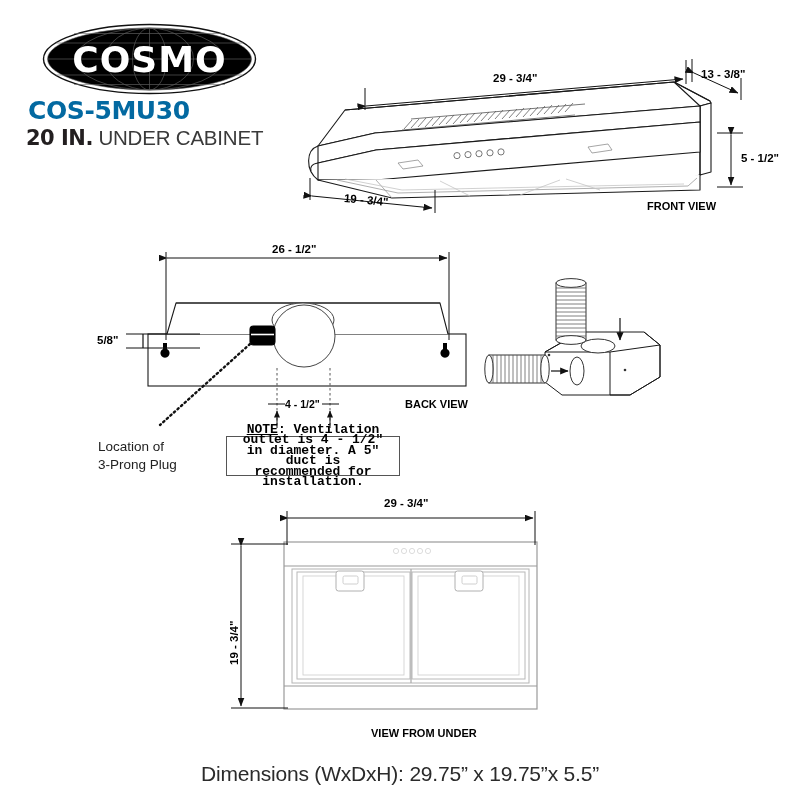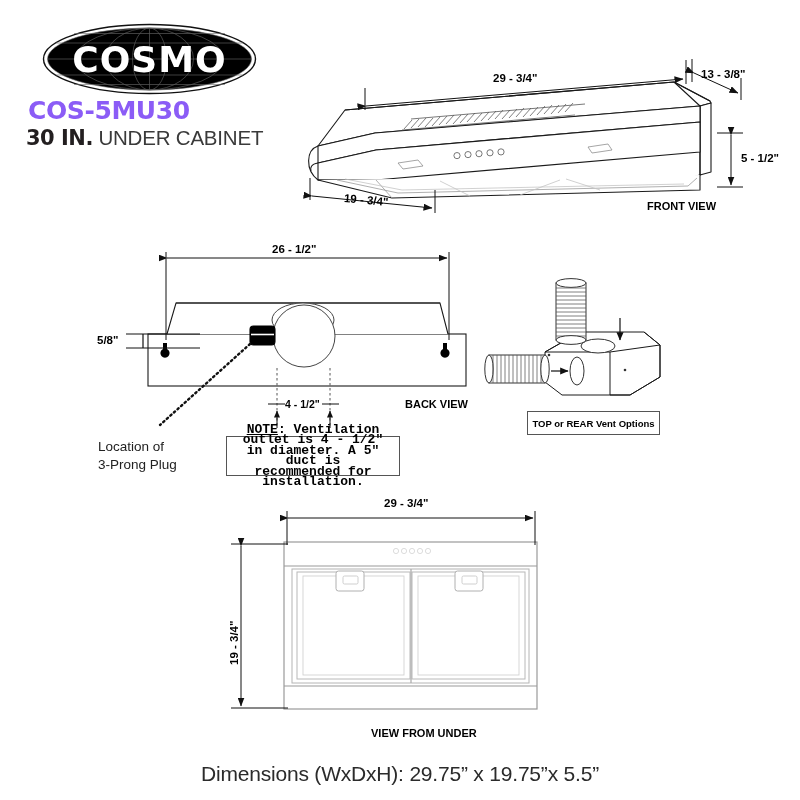--- a/index.html
+++ b/index.html
@@ -53,21 +53,21 @@
     pointer-events: none;
   }
   .model-no {
     position: absolute;
     left: 28px;
     top: 96px;
     font-family: "DejaVu Sans", sans-serif;
     font-weight: bold;
     font-size: 25px;
     letter-spacing: -0.4px;
-    color: #8b5cf6;
+    color: #0369a1;
   }
   .subtitle {
     position: absolute;
     left: 26px;
     top: 126px;
     width: 262px;
     font-size: 20.5px;
     line-height: 24px;
     color: #3a3a3a;
     letter-spacing: -0.2px;
@@ -196,21 +196,21 @@
         <path d="M32 10.5 H183"></path>
         <path d="M32 61.5 H183"></path>
       </g>
     </svg>
     <div class="logo-text">COSMO</div>
   </div>
 
   <div class="model-no">COS-5MU30</div>
 
   <div class="subtitle">
-    <span class="strong">30 IN.</span><span class="light"> UNDER CABINET</span>
+    <span class="strong">20 IN.</span><span class="light"> UNDER CABINET</span>
   </div>
 
   <svg class="layer" viewBox="0 0 800 800">
     <defs>
       <marker id="ar" markerWidth="9" markerHeight="7" refX="8.5" refY="3.5" orient="auto">
         <polygon points="0 0, 9 3.5, 0 7" fill="#111"></polygon>
       </marker>
       <marker id="arS" markerWidth="7" markerHeight="6" refX="6.5" refY="3" orient="auto">
         <polygon points="0 0, 7 3, 0 6" fill="#111"></polygon>
       </marker>
@@ -476,23 +476,20 @@
   </div>
 
   <div class="note-box">
     <div class="note-text">
       <span class="u">NOTE</span><span>: Ventilation outlet is 4 - 1/2"</span><br>
       <span>in diameter. A 5" duct is</span><br>
       <span>recommended for installation.</span>
     </div>
   </div>
 
-  <div class="vent-box">
-    <span>TOP or REAR Vent Options</span>
-  </div>
 
   <div class="dim" style="left:384px; top:497px;">29 - 3/4"</div>
   <div class="dim rot90" style="left:228px; top:665px;">19 - 3/4"</div>
   <div class="viewlabel" style="left:356px; top:727px;">VIEW FROM UNDER</div>
 
   <div class="footer-dims">Dimensions (WxDxH): 29.75” x 19.75”x 5.5”</div>
 
 </div>
 
 </body></html>

